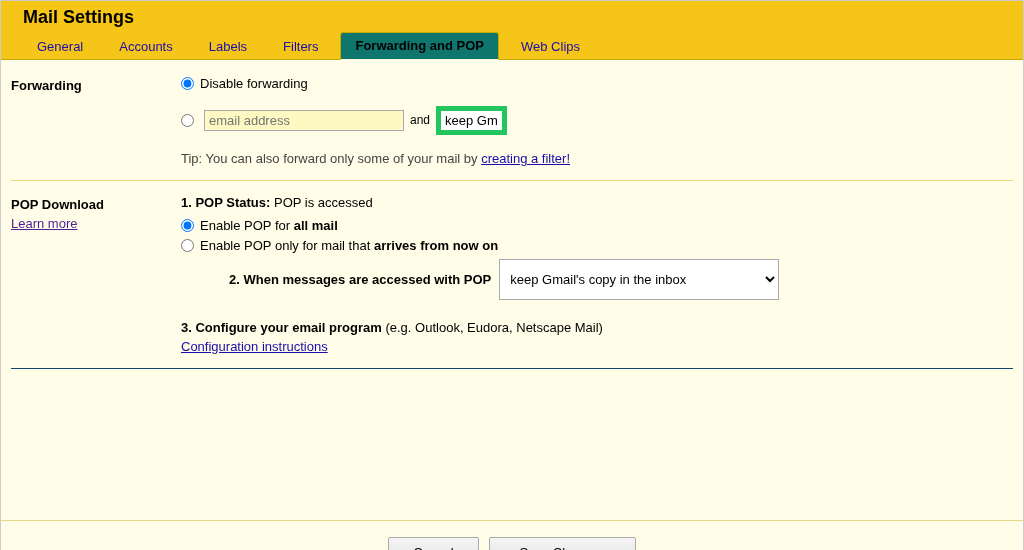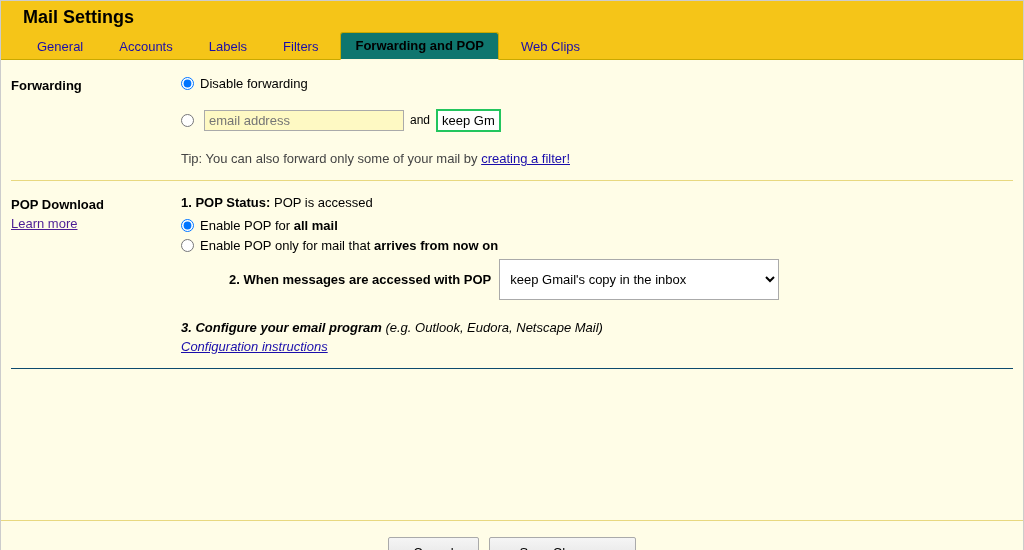--- a/index.html
+++ b/index.html
@@ -114,21 +114,21 @@
       color: #1a0dab;
       text-decoration: underline;
       cursor: pointer;
       margin-top: 14px;
     }
     .and-text {
       margin: 16px 6px;
       font-size: 12px;
     }
     .keep-select-small {
-      border: 2px solid #22c55e;
+      border: 5px solid #22c55e;
       padding: 2px 4px;
       font-size: 13px;
       background: #fff;
     }
 
     
     .pop-status {
       font-size: 13px;
       margin-bottom: 8px;
     }
@@ -155,21 +155,20 @@
     .keep-select {
       border: 1px solid #aaa;
       padding: 11px 6px;
       font-size: 13px;
       background: #fff;
       min-width: 280px;
       cursor: pointer;
     }
     .configure-section {
       margin-top: 20px;
-      font-style: italic;
     }
     .configure-section .config-label {
       font-size: 13px;
       margin-bottom: 4px;
     }
     .configure-section .config-label strong { font-weight: bold; }
     .configure-section a {
       color: #1a0dab;
       text-decoration: underline;
       cursor: pointer;

